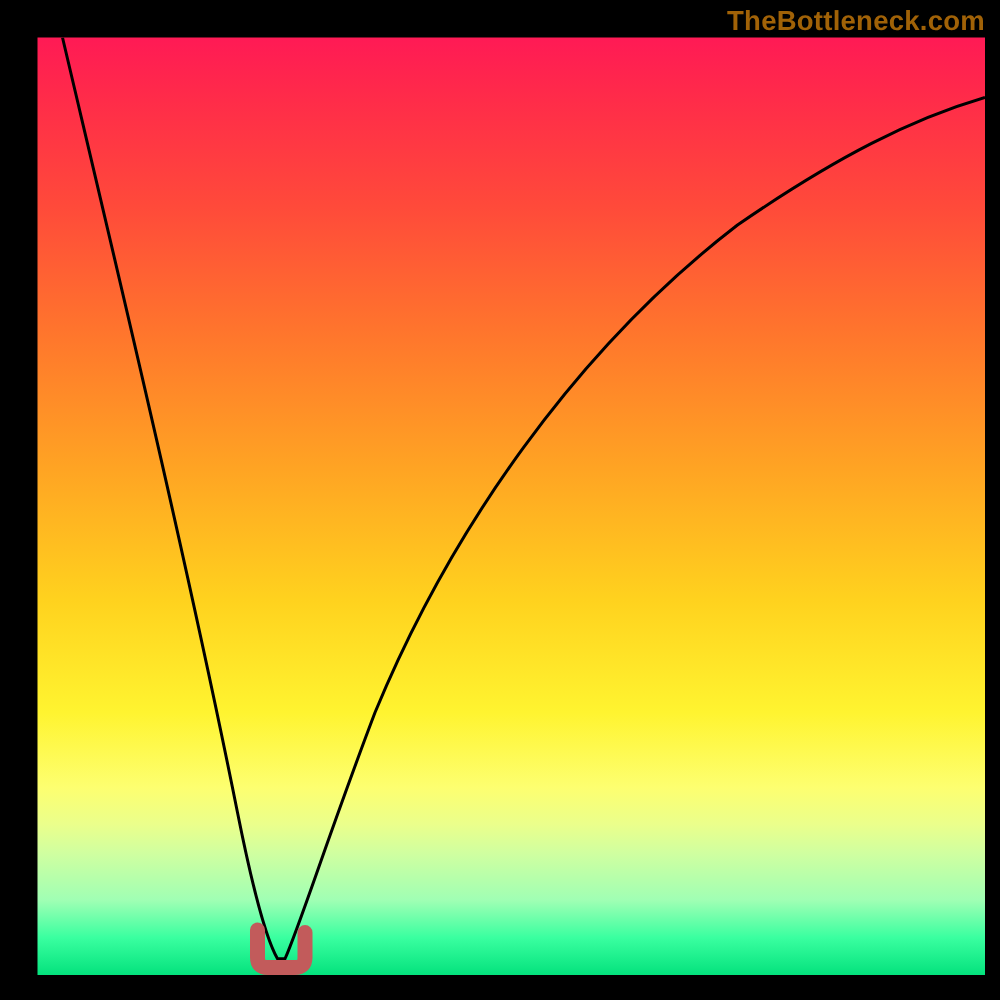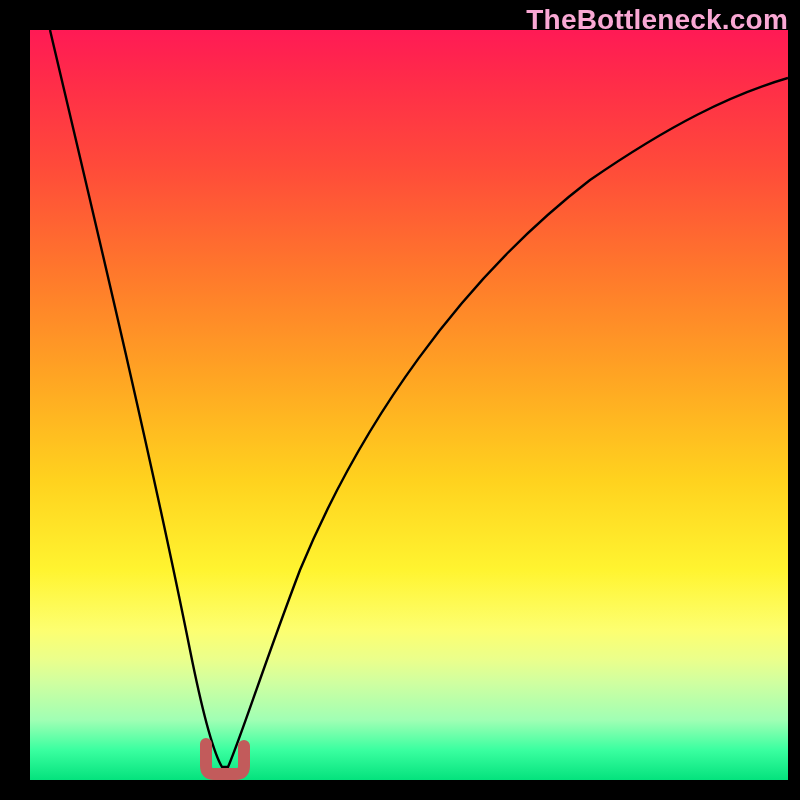--- a/index.html
+++ b/index.html
@@ -44,23 +44,23 @@
   .plot-area svg {
     position: absolute;
     inset: 0;
     width: 100%;
     height: 100%;
   }
   .watermark {
     position: absolute;
     top: 4px;
     right: 12px;
-    font-size: 28px;
+    font-size: 22px;
     font-weight: 600;
-    color: #f9a8d4;
+    color: #a16207;
     letter-spacing: 0.2px;
     user-select: none;
   }
 </style>
 </head>
 <body>
 
 <div class="frame">
 
   <div class="watermark">TheBottleneck.com</div>

